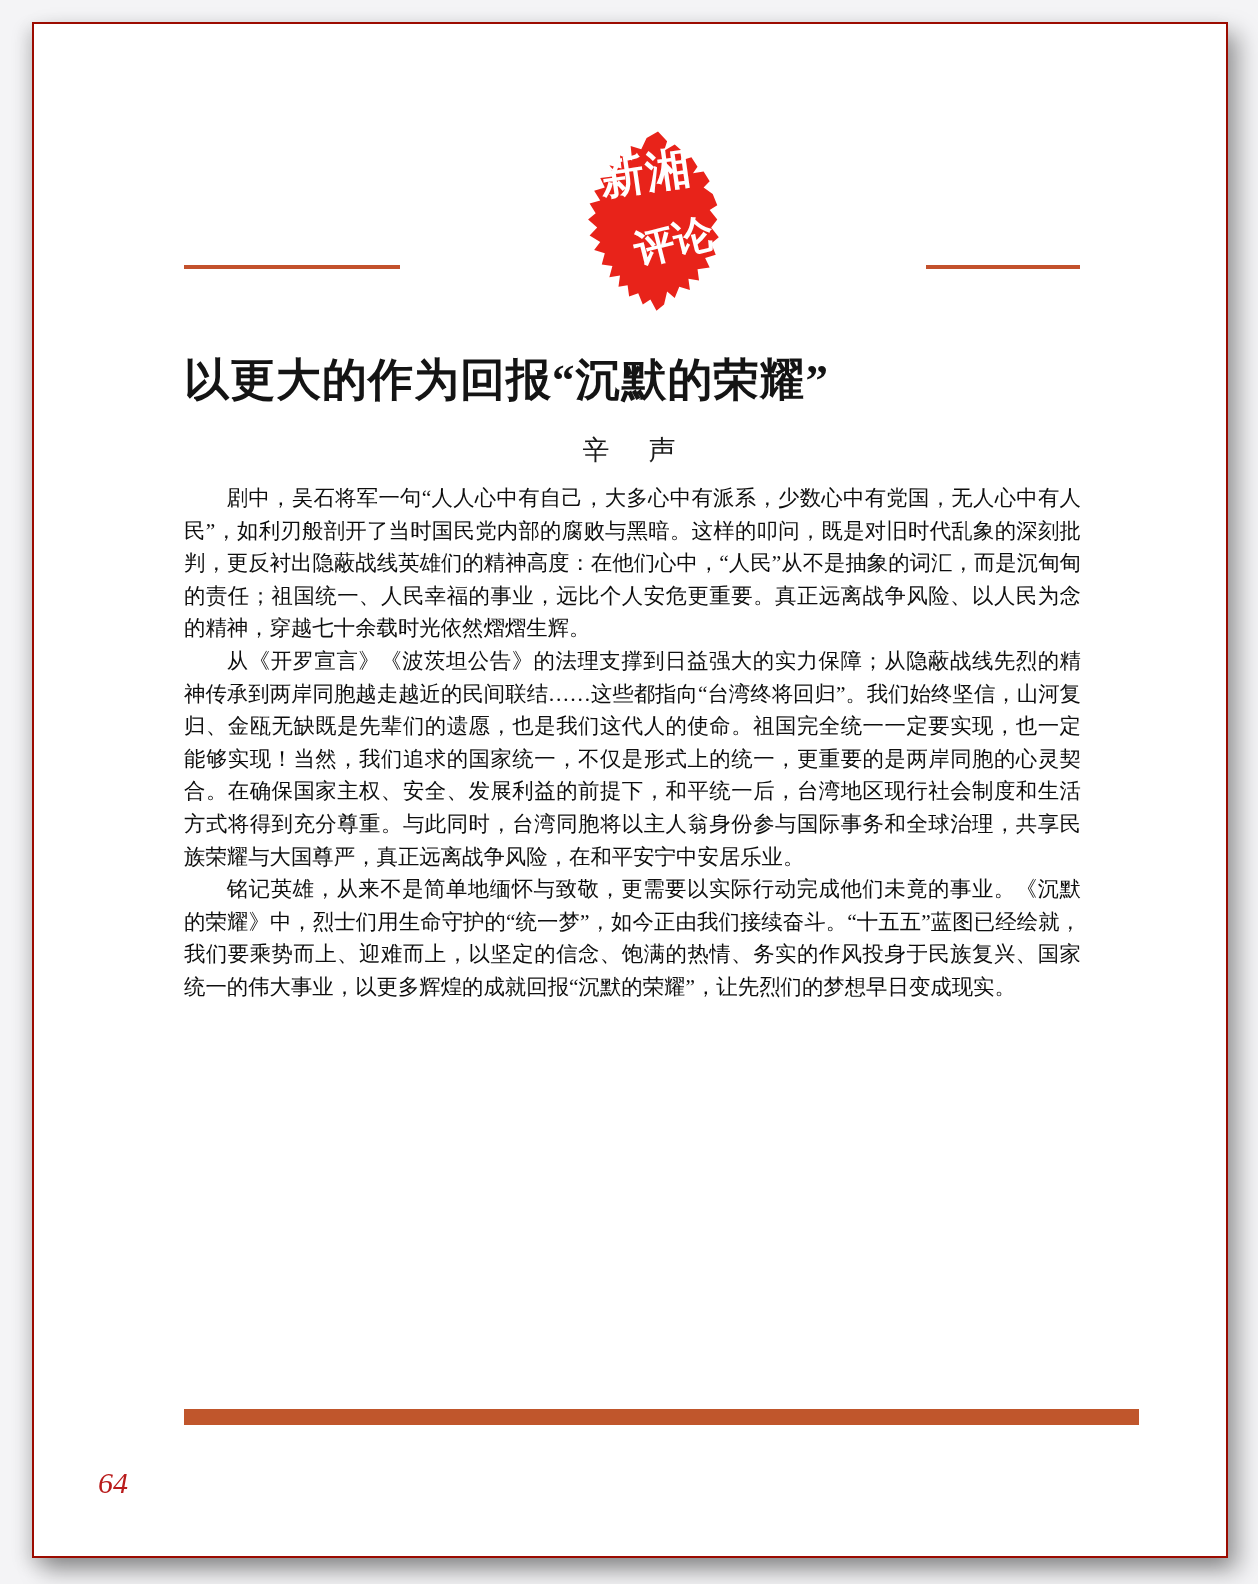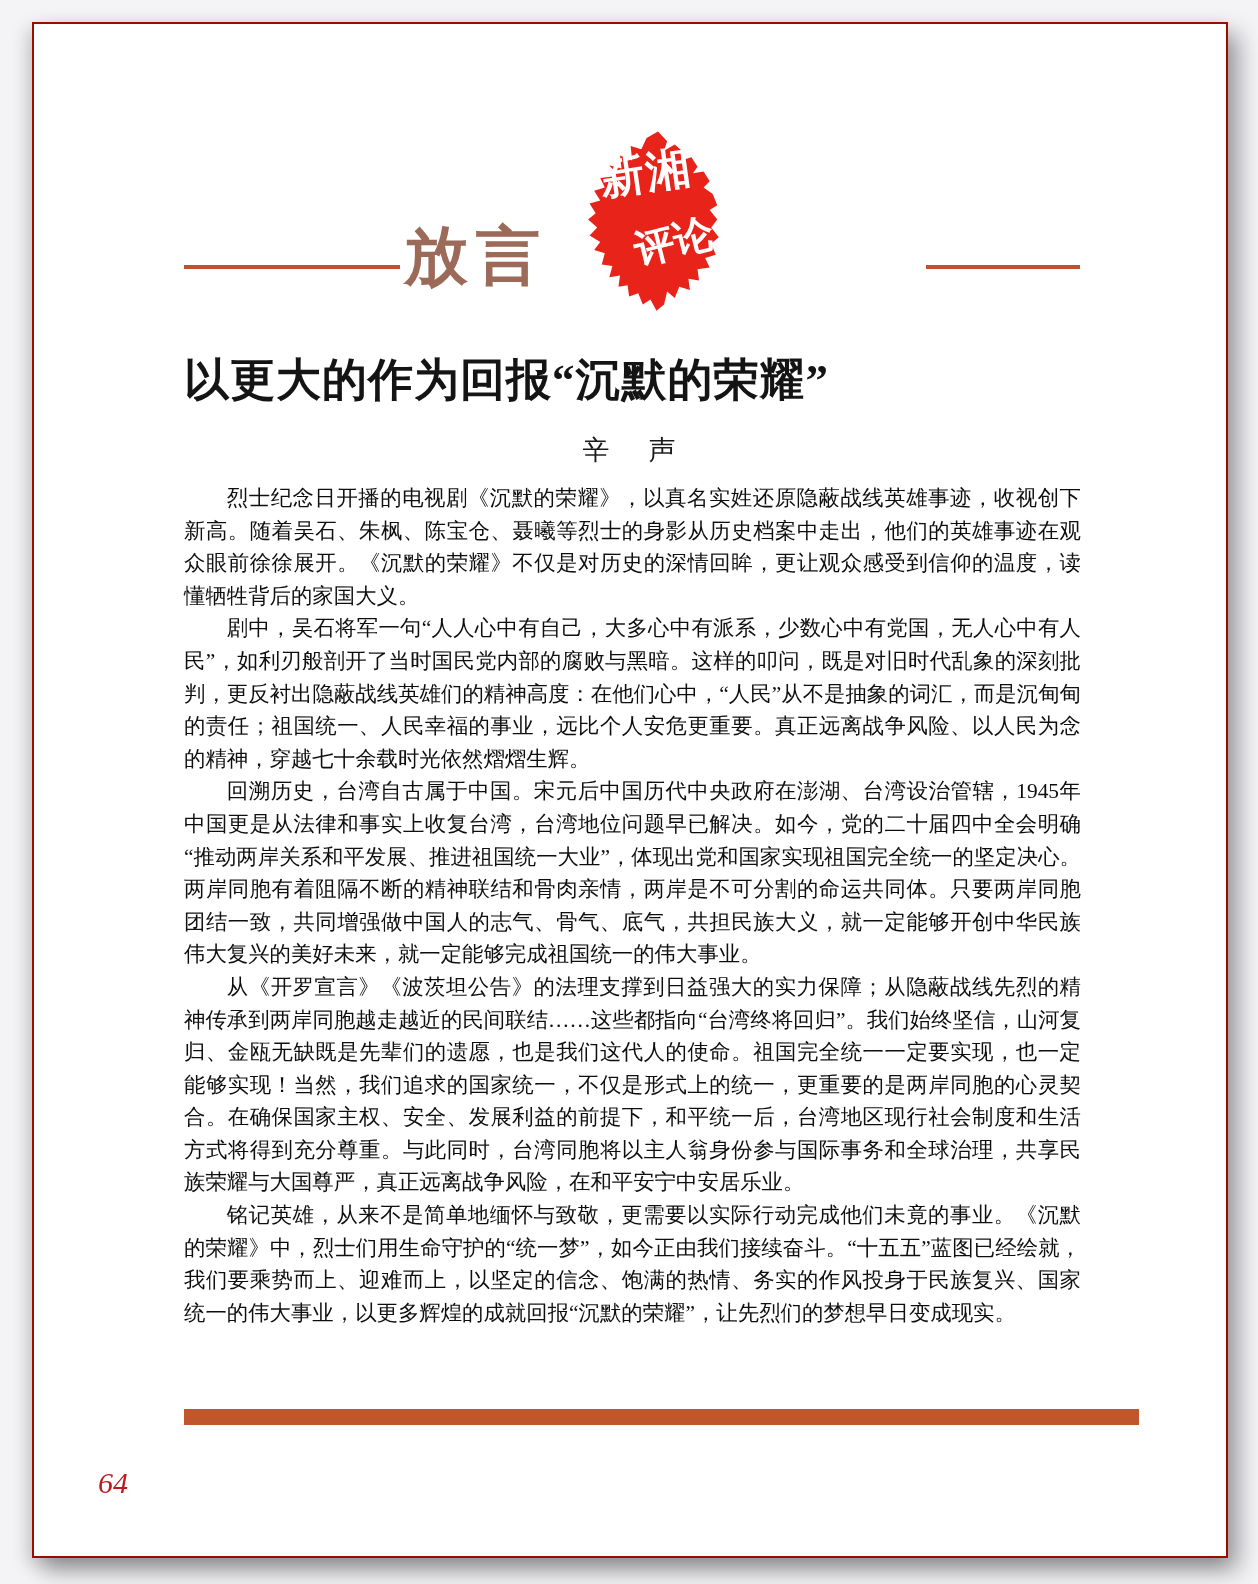--- a/index.html
+++ b/index.html
@@ -69,40 +69,37 @@
     font-family:"Liberation Serif","DejaVu Serif",serif;
   }
 </style>
 </head>
 <body>
 
 <div class="page">
 
   <div class="masthead">
     <div class="rule rule-left"></div>
-    <div class="section-label">放言</div>
 
     <div class="logo">
       <svg viewBox="0 0 200 230" preserveAspectRatio="none">
         <path fill="#e8231a" d="M85,10 L100,2 L112,14 L108,26 L122,18 L134,28 L130,38 L144,34 L152,46 L146,54 L160,52 L168,64 L160,72 L172,80 L178,94 L168,100 L178,112 L170,122 L180,134 L170,142 L176,156 L162,160 L168,172 L152,174 L154,188 L140,186 L142,200 L128,196 L122,210 L112,202 L108,218 L98,226 L90,212 L80,218 L74,204 L62,208 L60,194 L48,196 L50,182 L36,184 L40,170 L26,168 L30,154 L16,150 L24,140 L10,132 L20,122 L8,112 L18,104 L10,92 L24,88 L16,76 L30,72 L24,60 L40,58 L36,44 L52,48 L50,32 L66,38 L64,20 L78,24 Z"></path>
       </svg>
       <span class="logo-text logo-text-top">新湘</span>
       <span class="logo-text logo-text-bottom">评论</span>
     </div>
 
     <div class="rule rule-right"></div>
   </div>
 
   <h1 class="article-title">以更大的作为回报“沉默的荣耀”</h1>
   <div class="article-author">辛　声</div>
 
   <div class="article-body">
-    <p>烈士纪念日开播的电视剧《沉默的荣耀》，以真名实姓还原隐蔽战线英雄事迹，收视创下新高。随着吴石、朱枫、陈宝仓、聂曦等烈士的身影从历史档案中走出，他们的英雄事迹在观众眼前徐徐展开。《沉默的荣耀》不仅是对历史的深情回眸，更让观众感受到信仰的温度，读懂牺牲背后的家国大义。</p>
     <p>剧中，吴石将军一句“人人心中有自己，大多心中有派系，少数心中有党国，无人心中有人民”，如利刃般剖开了当时国民党内部的腐败与黑暗。这样的叩问，既是对旧时代乱象的深刻批判，更反衬出隐蔽战线英雄们的精神高度：在他们心中，“人民”从不是抽象的词汇，而是沉甸甸的责任；祖国统一、人民幸福的事业，远比个人安危更重要。真正远离战争风险、以人民为念的精神，穿越七十余载时光依然熠熠生辉。</p>
-    <p>回溯历史，台湾自古属于中国。宋元后中国历代中央政府在澎湖、台湾设治管辖，1945年中国更是从法律和事实上收复台湾，台湾地位问题早已解决。如今，党的二十届四中全会明确“推动两岸关系和平发展、推进祖国统一大业”，体现出党和国家实现祖国完全统一的坚定决心。两岸同胞有着阻隔不断的精神联结和骨肉亲情，两岸是不可分割的命运共同体。只要两岸同胞团结一致，共同增强做中国人的志气、骨气、底气，共担民族大义，就一定能够开创中华民族伟大复兴的美好未来，就一定能够完成祖国统一的伟大事业。</p>
     <p>从《开罗宣言》《波茨坦公告》的法理支撑到日益强大的实力保障；从隐蔽战线先烈的精神传承到两岸同胞越走越近的民间联结……这些都指向“台湾终将回归”。我们始终坚信，山河复归、金瓯无缺既是先辈们的遗愿，也是我们这代人的使命。祖国完全统一一定要实现，也一定能够实现！当然，我们追求的国家统一，不仅是形式上的统一，更重要的是两岸同胞的心灵契合。在确保国家主权、安全、发展利益的前提下，和平统一后，台湾地区现行社会制度和生活方式将得到充分尊重。与此同时，台湾同胞将以主人翁身份参与国际事务和全球治理，共享民族荣耀与大国尊严，真正远离战争风险，在和平安宁中安居乐业。</p>
     <p>铭记英雄，从来不是简单地缅怀与致敬，更需要以实际行动完成他们未竟的事业。《沉默的荣耀》中，烈士们用生命守护的“统一梦”，如今正由我们接续奋斗。“十五五”蓝图已经绘就，我们要乘势而上、迎难而上，以坚定的信念、饱满的热情、务实的作风投身于民族复兴、国家统一的伟大事业，以更多辉煌的成就回报“沉默的荣耀”，让先烈们的梦想早日变成现实。</p>
   </div>
 
   <div class="footer-bar"></div>
   <div class="page-number">64</div>
 
 </div>
 
 </body></html>

